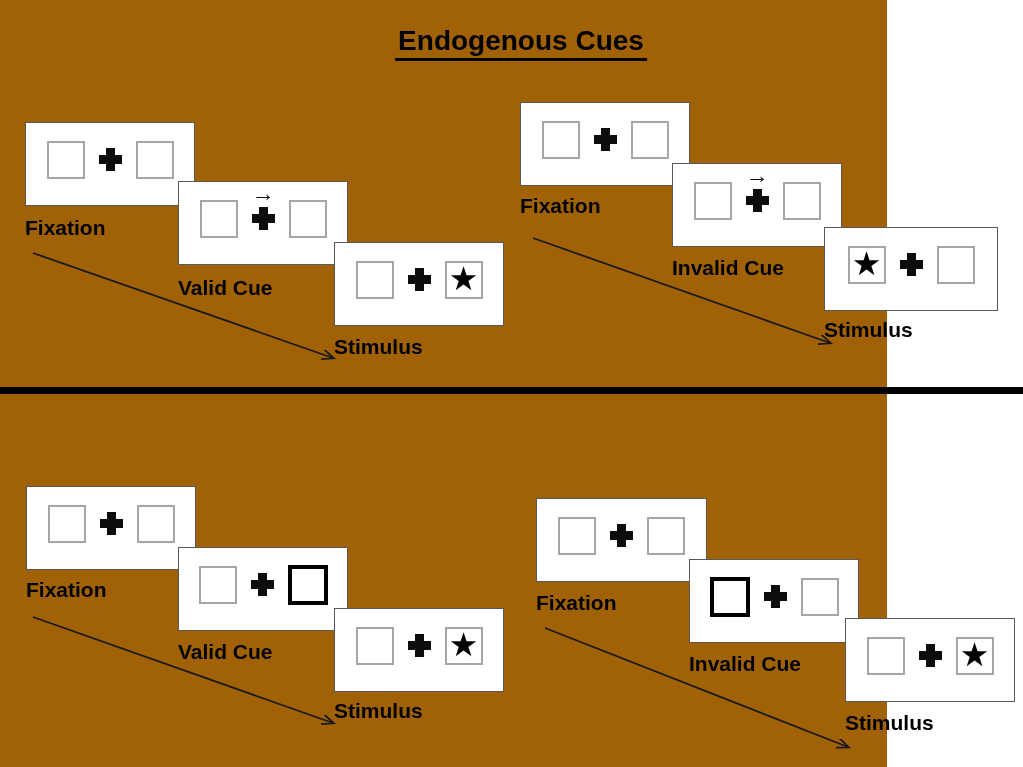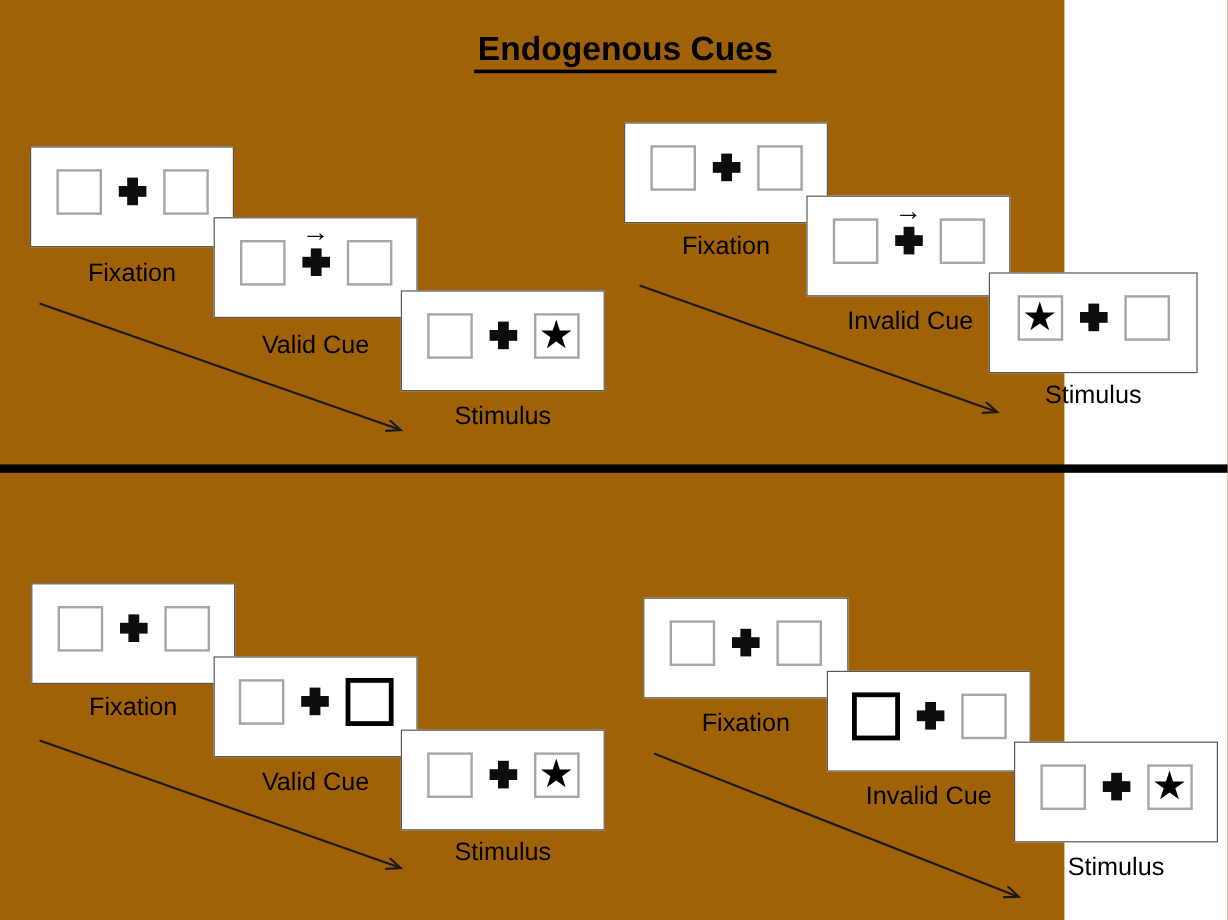--- a/index.html
+++ b/index.html
@@ -51,22 +51,21 @@
     position:absolute;
     left:50%; transform:translateX(-50%);
     top:-25px;
     font-size:23px; line-height:1;
     color:#0d0d0d;
     white-space:nowrap;
   }
 
   .steplabel {
     position:absolute;
-    font-size:21px; font-weight:normal; color:#000;
-    text-align:center;
+    font-size:21px; font-weight:bold; color:#000;
     line-height:1.1;
   }
   .arrow-svg { position:absolute; overflow:visible; }
   .panelgroup { display:contents; }
 </style>
 </head>
 <body>
 
 <div class="canvas">
 

